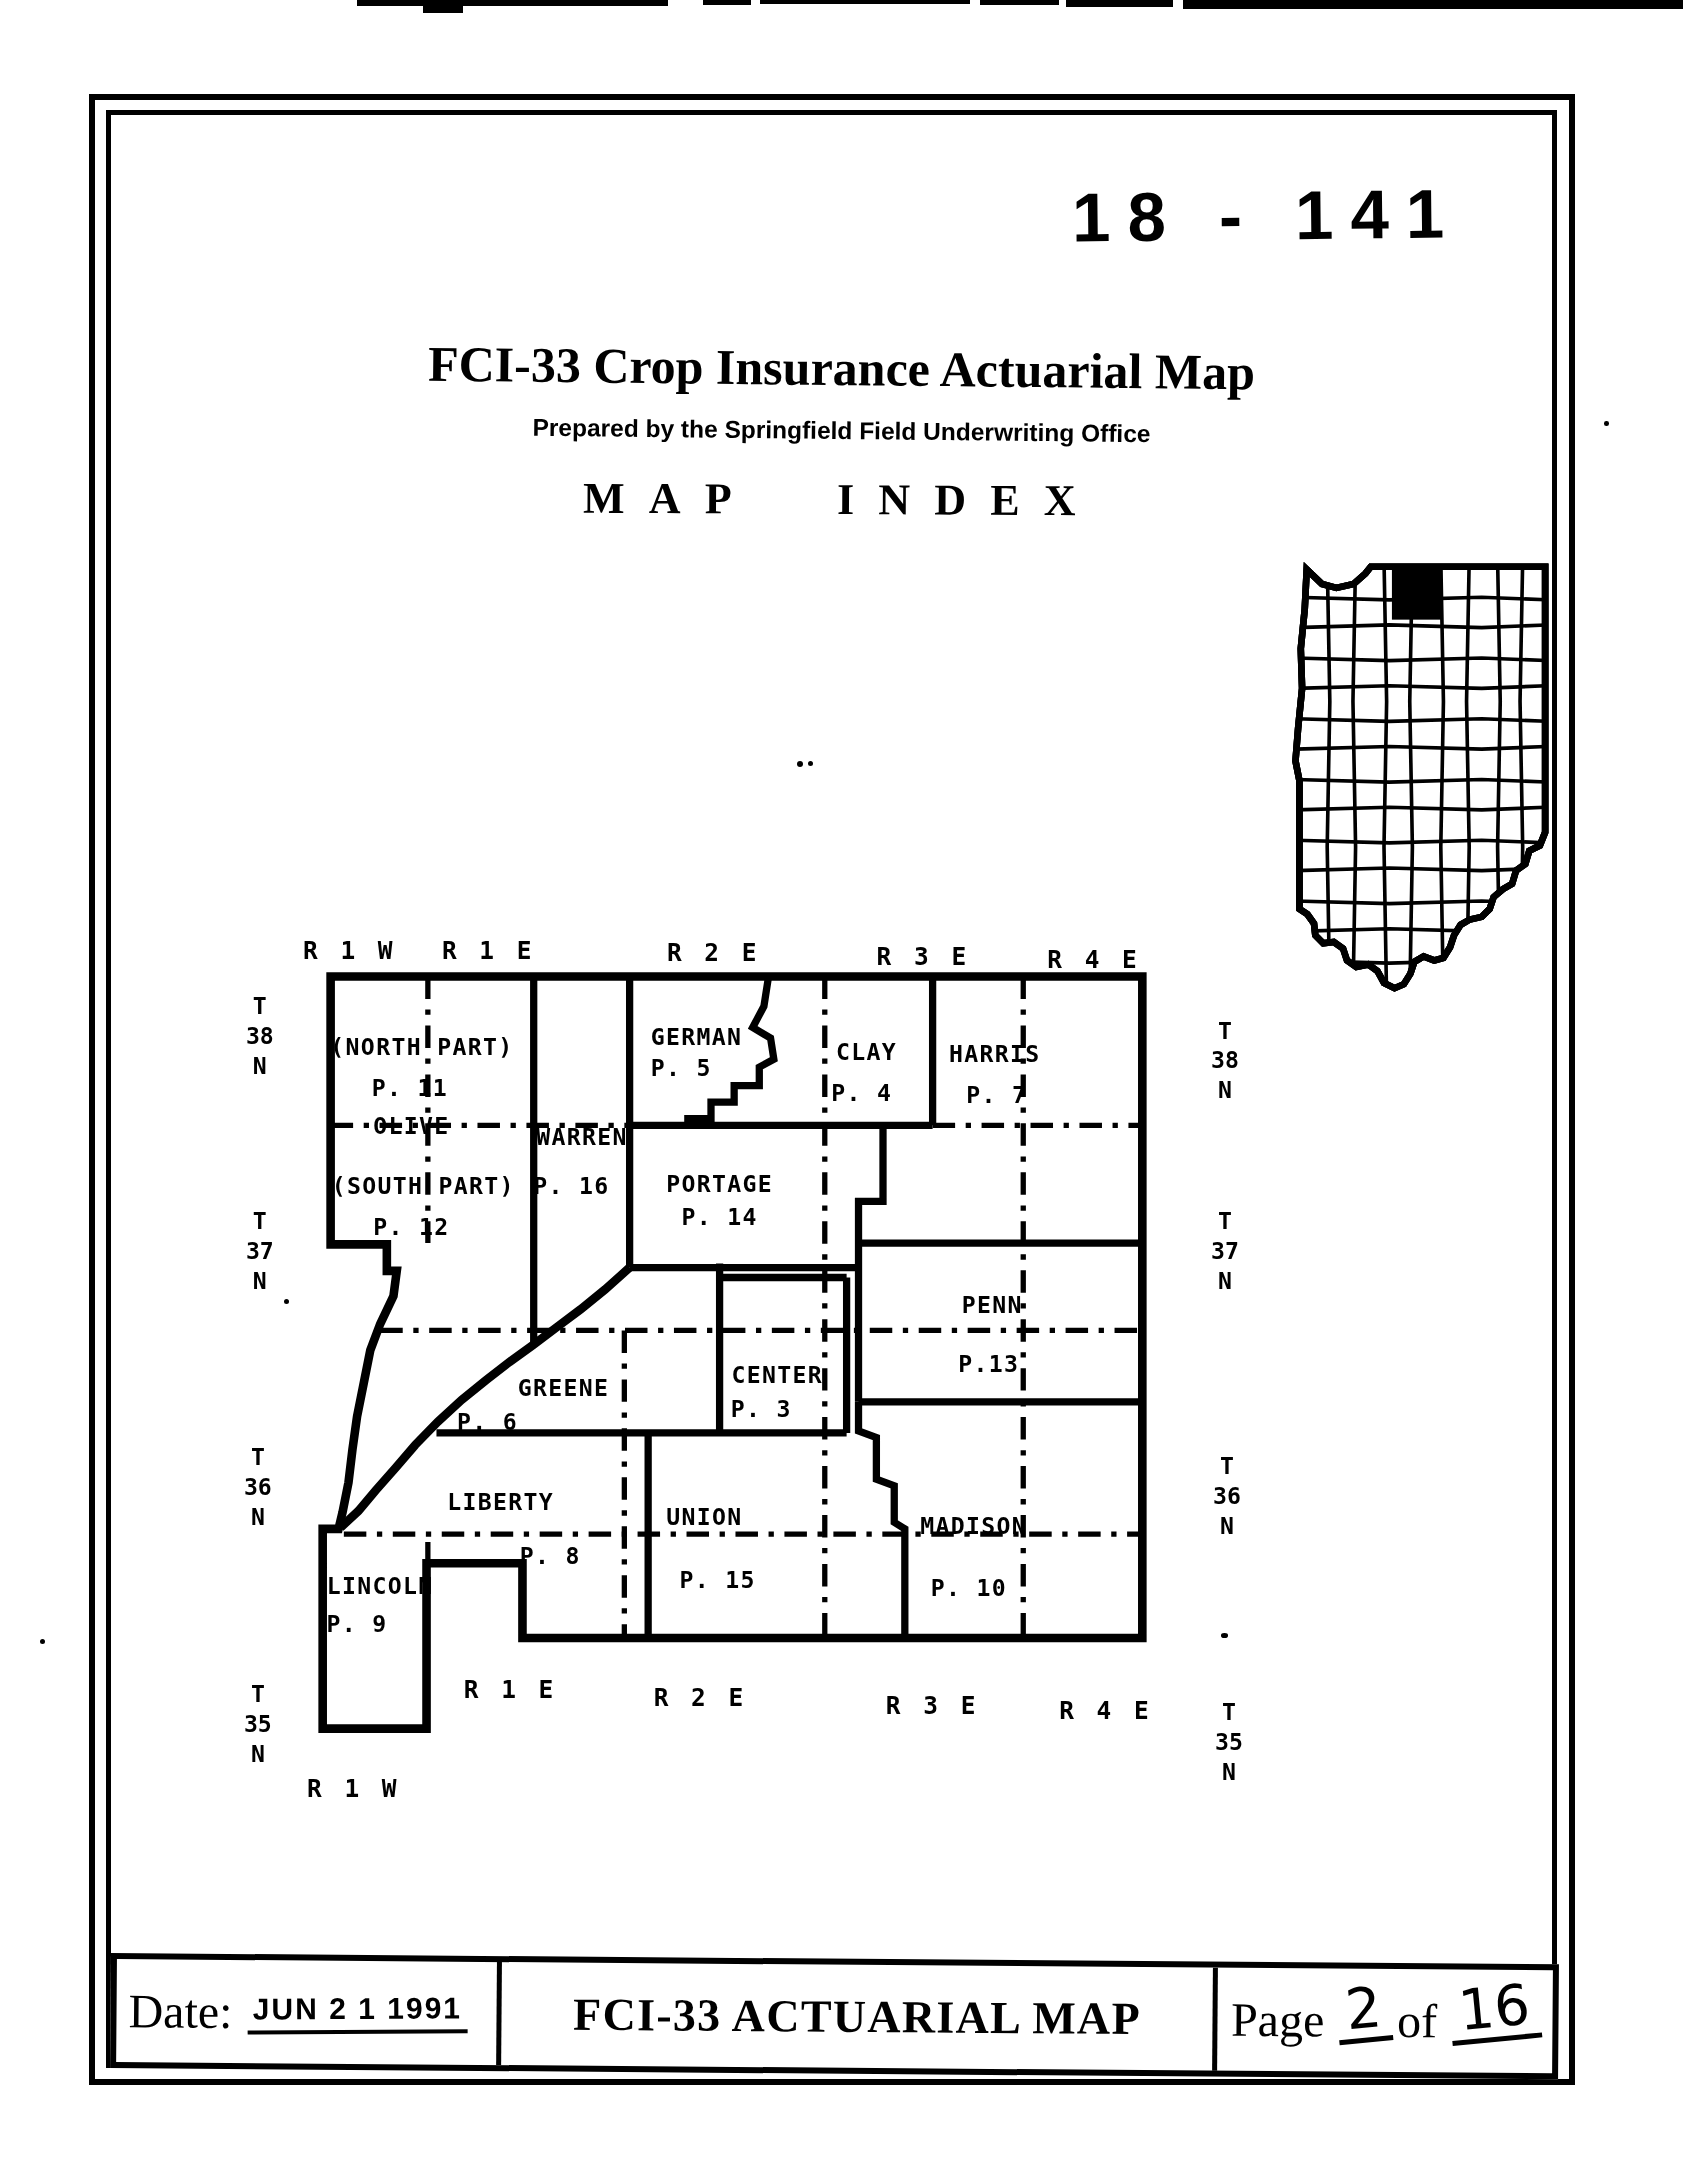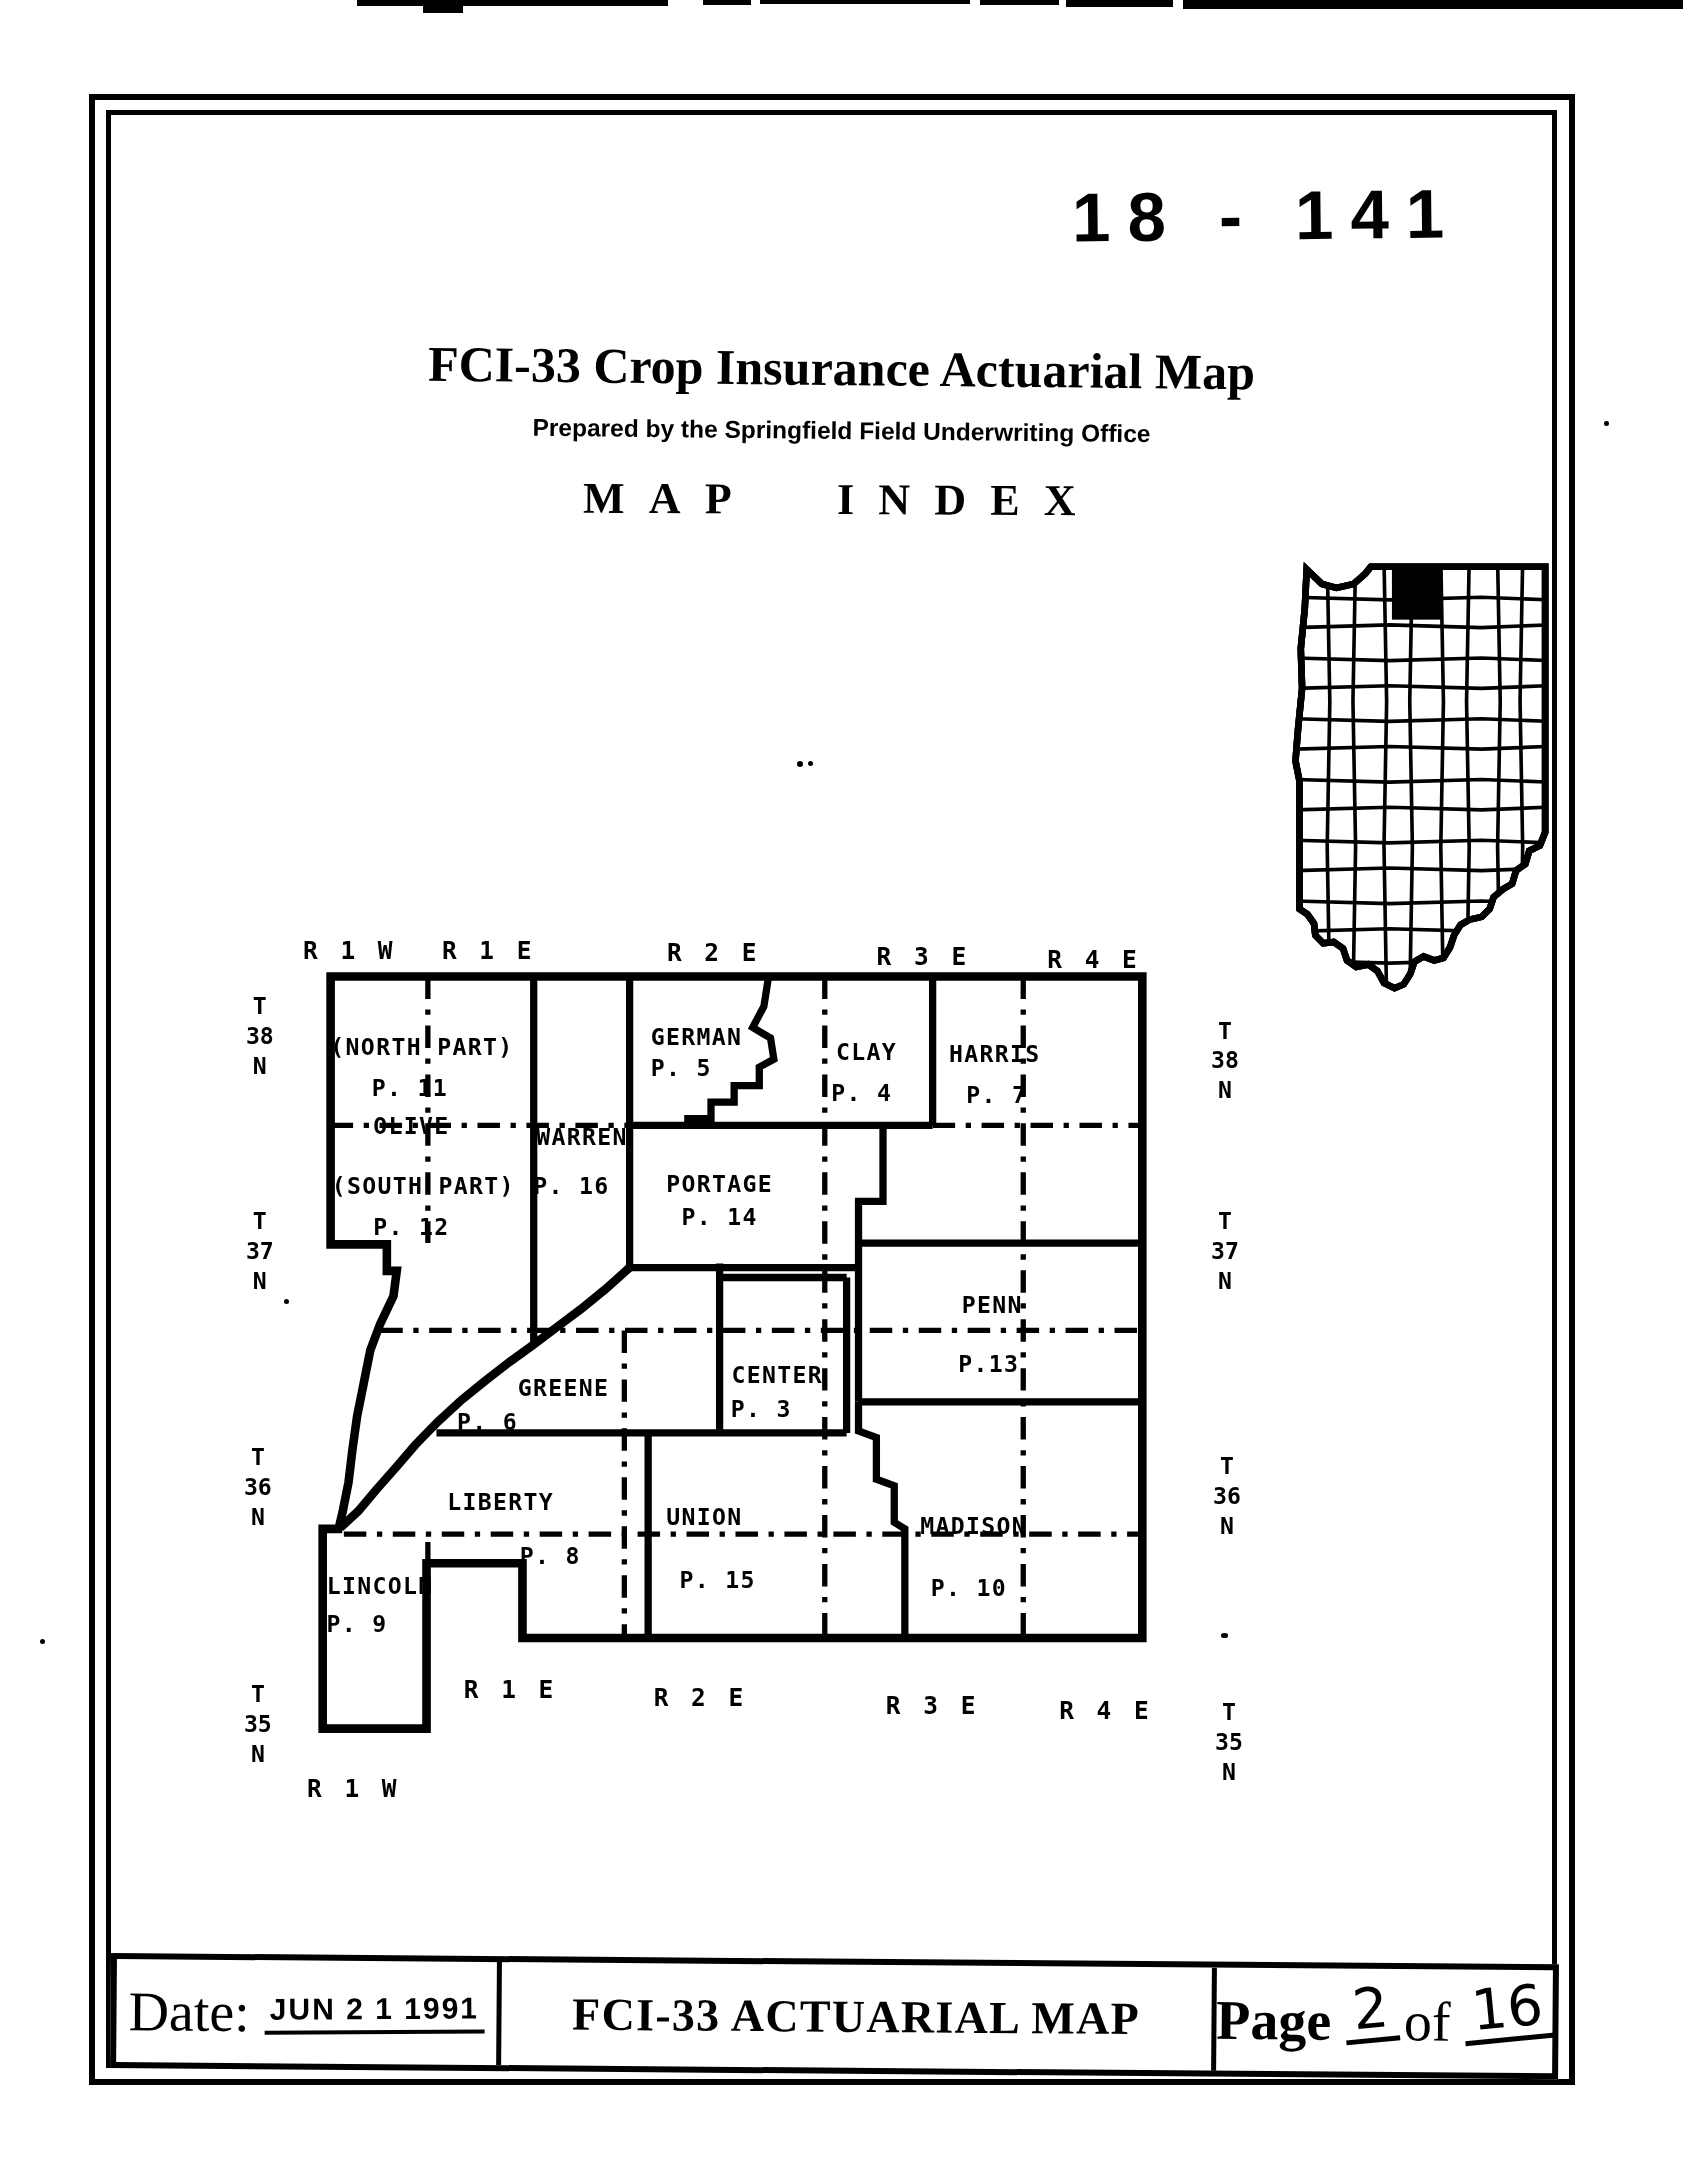--- a/index.html
+++ b/index.html
@@ -57,35 +57,35 @@
   
   #footer-bar{
     left:111px;top:1953px;width:1436px;height:103px;
     border:6px solid #000;display:flex;transform:rotate(0.45deg);
     transform-origin:left top;background:#fff;
   }
   .footer-cell{height:100%;display:flex;align-items:center;box-sizing:border-box;}
   #footer-date-cell{width:385px;border-right:5.3px solid #000;padding-left:12px;}
   #footer-title-cell{width:716px;border-right:5.3px solid #000;justify-content:center;}
   #footer-page-cell{flex:1;justify-content:center;}
-  #date-label,#page-label,#of-label{font-size:56px;}
+  #date-label,#page-label,#of-label{font-size:48px;}
   #date-value{
     font-family:"Liberation Sans",sans-serif;font-weight:bold;
     font-size:30px;letter-spacing:2px;margin-left:14.6px;
     border-bottom:4.6px solid #000;padding:0 5.3px 4px 5.3px;transform:rotate(-0.8deg);
     white-space:nowrap;
   }
   #footer-doc-title{font-size:46px;font-weight:bold;letter-spacing:1.3px;white-space:nowrap;}
   .handwritten{
     font-family:"DejaVu Sans",sans-serif;font-size:56px;line-height:56px;
     border-bottom:5.3px solid #000;padding:0 9.3px 1.3px 9.3px;transform:rotate(-6deg);
   }
   #page-number{margin:0 6.6px 17px 12px;}
   #page-total{margin:0 0 20px 12px;}
-  #page-label{white-space:nowrap;font-weight:bold;}
+  #page-label{white-space:nowrap;}
   .speck{position:absolute;background:#000;border-radius:50%;}
 </style>
 </head>
 <body>
 
 <div class="artifact" style="left:357px;top:0;width:311px;height:6px"></div>
 <div class="artifact" style="left:423px;top:0;width:40px;height:13.2px"></div>
 <div class="artifact" style="left:703px;top:0;width:48px;height:4.6px"></div>
 <div class="artifact" style="left:760px;top:0;width:210px;height:4px"></div>
 <div class="artifact" style="left:980px;top:0;width:79px;height:5.3px"></div>

